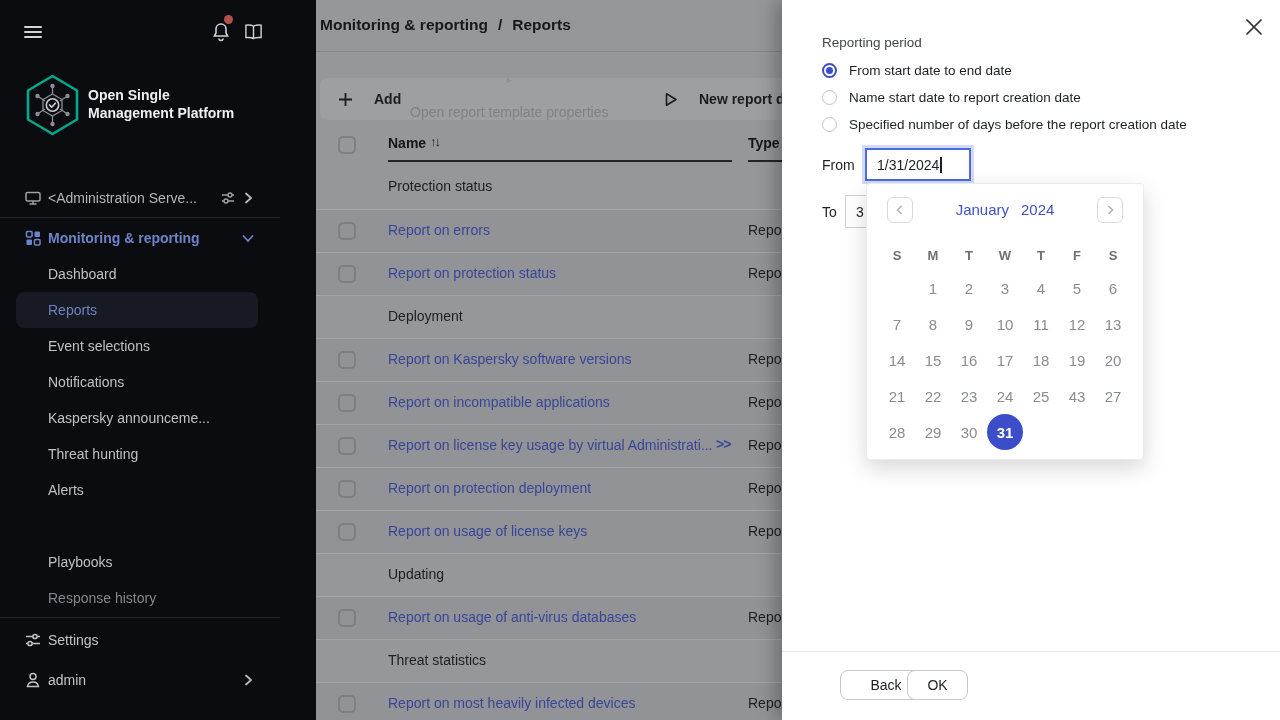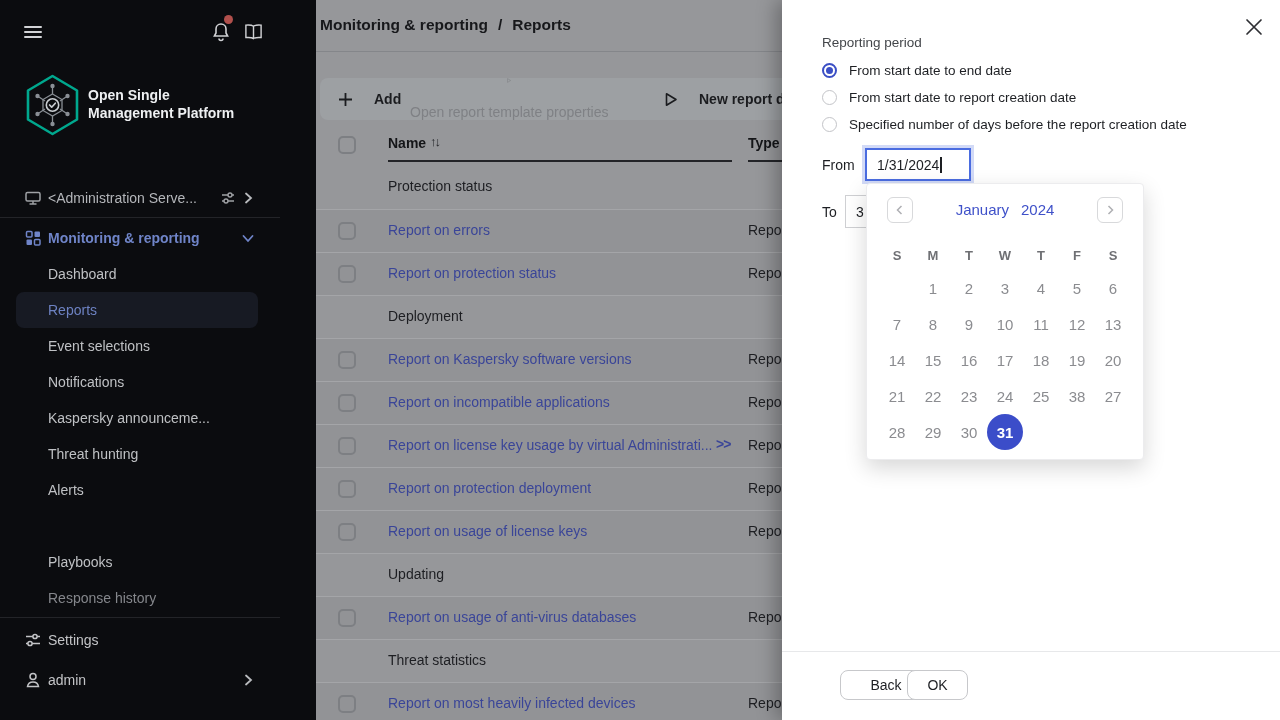--- a/index.html
+++ b/index.html
@@ -331,21 +331,21 @@
     </svg>
 
     <div class="p-title">Reporting period</div>
 
     <div class="opt o1">
       <span class="radio sel"></span>
       <span class="o-lbl">From start date to end date</span>
     </div>
     <div class="opt o2">
       <span class="radio"></span>
-      <span class="o-lbl">From start date to report creation date</span>
+      <span class="o-lbl">Name start date to report creation date</span>
     </div>
     <div class="opt o3">
       <span class="radio"></span>
       <span class="o-lbl">Specified number of days before the report creation date</span>
     </div>
 
     <span class="fld-lbl from-lbl">From</span>
     <div class="inp from-inp">
       <span>1/31/2024</span>
         <span class="caret"></span>
@@ -401,21 +401,21 @@
           <div class="cal-cell day">16</div>
           <div class="cal-cell day">17</div>
           <div class="cal-cell day">18</div>
           <div class="cal-cell day">19</div>
           <div class="cal-cell day">20</div>
           <div class="cal-cell day">21</div>
           <div class="cal-cell day">22</div>
           <div class="cal-cell day">23</div>
           <div class="cal-cell day">24</div>
           <div class="cal-cell day">25</div>
-          <div class="cal-cell day">38</div>
+          <div class="cal-cell day">43</div>
           <div class="cal-cell day">27</div>
           <div class="cal-cell day">28</div>
           <div class="cal-cell day">29</div>
           <div class="cal-cell day">30</div>
           <div class="cal-cell day sel">31</div>
           <div class="cal-cell day empty"></div>
           <div class="cal-cell day empty"></div>
           <div class="cal-cell day empty"></div>
         </div>
     </div>

